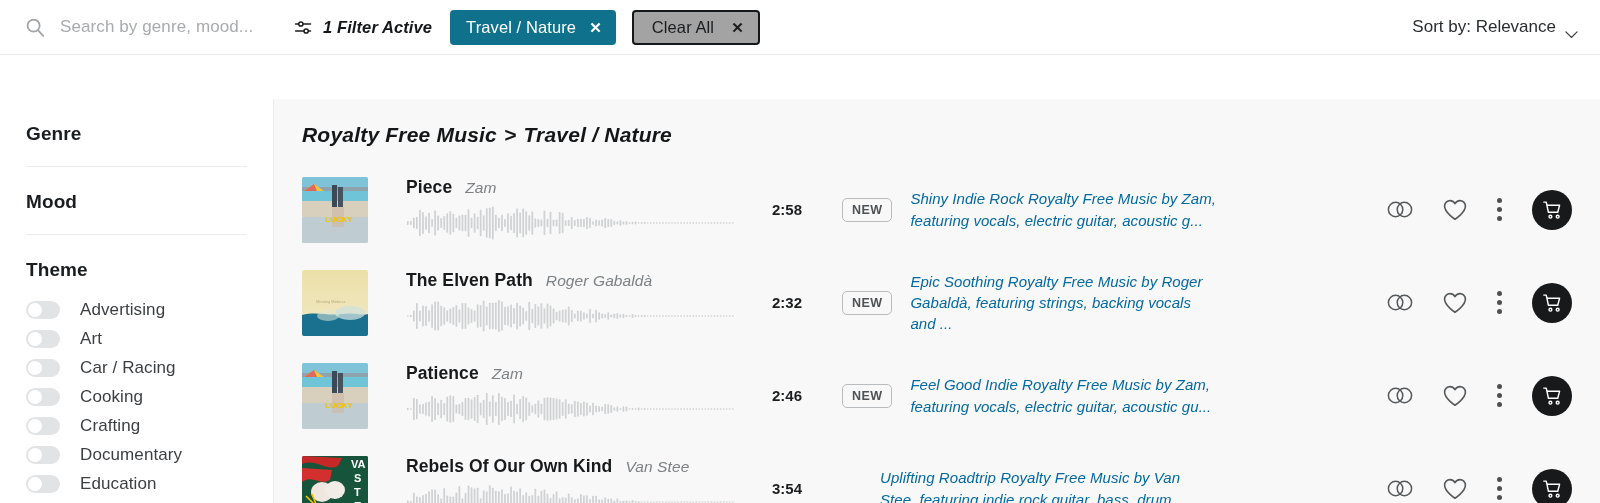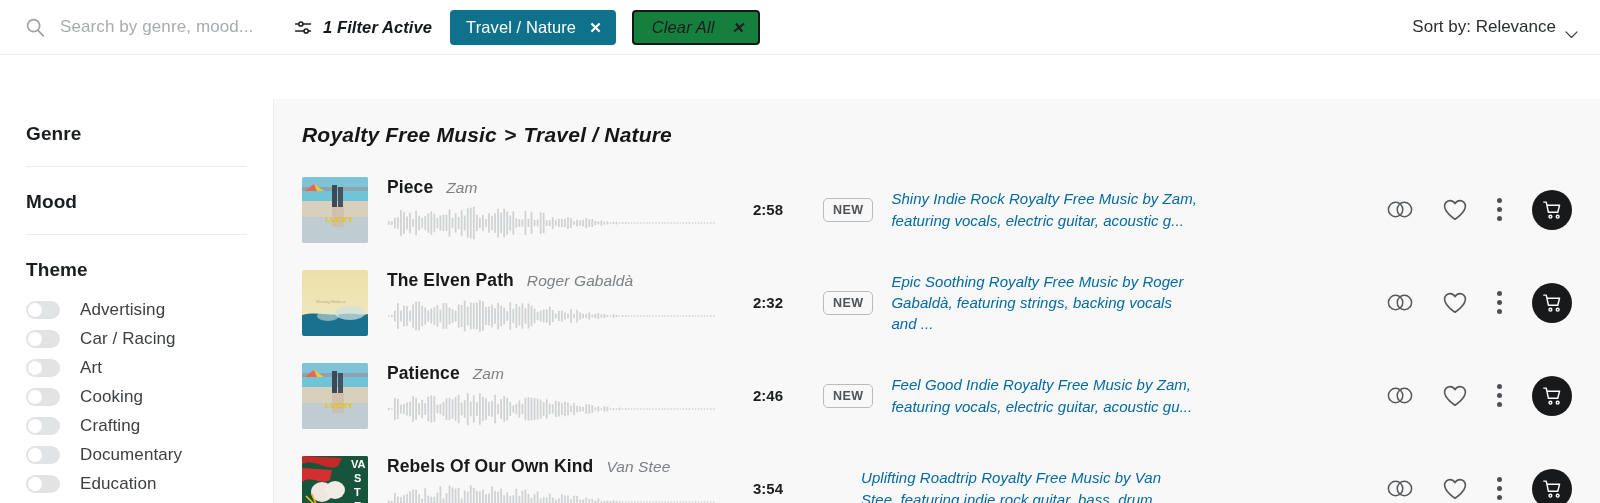--- a/index.html
+++ b/index.html
@@ -35,23 +35,23 @@
   .chip {
     display: inline-flex; align-items: center; gap: 13px;
     height: 35px; padding: 0 14px 0 16px; margin-left: 18px;
     border-radius: 4px; background: #0f718b; color: #ffffff;
     font-size: 16.5px; letter-spacing: .1px; white-space: nowrap; cursor: pointer;
   }
   .chip .x { font-size: 15px; font-weight: 700; line-height: 1; }
   .chip-clear {
     display: inline-flex; align-items: center; gap: 17px;
     height: 35px; padding: 0 14px 0 18px; margin-left: 16px;
-    border-radius: 4px; background: #15803d; color: #1a1c1e;
+    border-radius: 4px; background: #a3a3a3; color: #1a1c1e;
     border: 2px solid #15181a;
-    font-size: 16.5px; letter-spacing: .1px; white-space: nowrap; cursor: pointer; font-style: italic;
+    font-size: 16.5px; letter-spacing: .1px; white-space: nowrap; cursor: pointer;
   }
   .chip-clear .x { font-size: 15px; font-weight: 700; line-height: 1; }
 
   .sort {
     margin-left: auto; display: flex; align-items: center; gap: 9px;
     font-size: 17px; color: #2a2d2f; cursor: pointer; white-space: nowrap;
   }
   .chev { width: 13px; height: 8px; color:#3a3d3f; }
 
   
@@ -89,21 +89,21 @@
   .breadcrumb .sep { margin: 0 7px; font-weight: 700; }
 
   .tracks { padding: 16px 0 0 0; }
   .track {
     display: flex; align-items: center; height: 93px;
     padding: 0 22px 0 28px; position: relative;
   }
   .art { width: 66px; height: 66px; flex: 0 0 66px; border-radius: 2px; overflow: hidden; position: relative; }
   .art svg { display: block; width: 100%; height: 100%; }
 
-  .titlecol { flex: 0 0 330px; margin-left: 19px; }
+  .titlecol { flex: 0 0 330px; margin-left: 38px; }
   .titleline { display: flex; align-items: baseline; gap: 13px; margin-bottom: 6px; }
   .tname { font-size: 17.5px; font-weight: 700; color: #17191b; letter-spacing: .1px; }
   .tartist { font-size: 15.5px; font-style: italic; color: #7d8184; letter-spacing: .1px; }
   .wave { height: 38px; width: 328px; display: block; }
 
   .dur { flex: 0 0 52px; font-size: 15px; font-weight: 700; color: #1b1d1f; text-align: left; margin-left: 36px; }
   .badge {
     flex: 0 0 auto; margin-left: 18px;
     border: 1px solid #b9bcbe; border-radius: 5px;
     font-size: 12.5px; font-weight: 700; color: #4f5356;
@@ -185,25 +185,25 @@
       </div>
       <div class="side-sec theme">
         <div class="side-sec-title">Theme</div>
         <div id="theme-list">
             <div class="toggle-row">
               <span class="toggle"></span>
               <span class="toggle-label">Advertising</span>
             </div>
             <div class="toggle-row">
               <span class="toggle"></span>
-              <span class="toggle-label">Car / Racing</span>
+              <span class="toggle-label">Art</span>
             </div>
             <div class="toggle-row">
               <span class="toggle"></span>
-              <span class="toggle-label">Art</span>
+              <span class="toggle-label">Car / Racing</span>
             </div>
             <div class="toggle-row">
               <span class="toggle"></span>
               <span class="toggle-label">Cooking</span>
             </div>
             <div class="toggle-row">
               <span class="toggle"></span>
               <span class="toggle-label">Crafting</span>
             </div>
             <div class="toggle-row">

